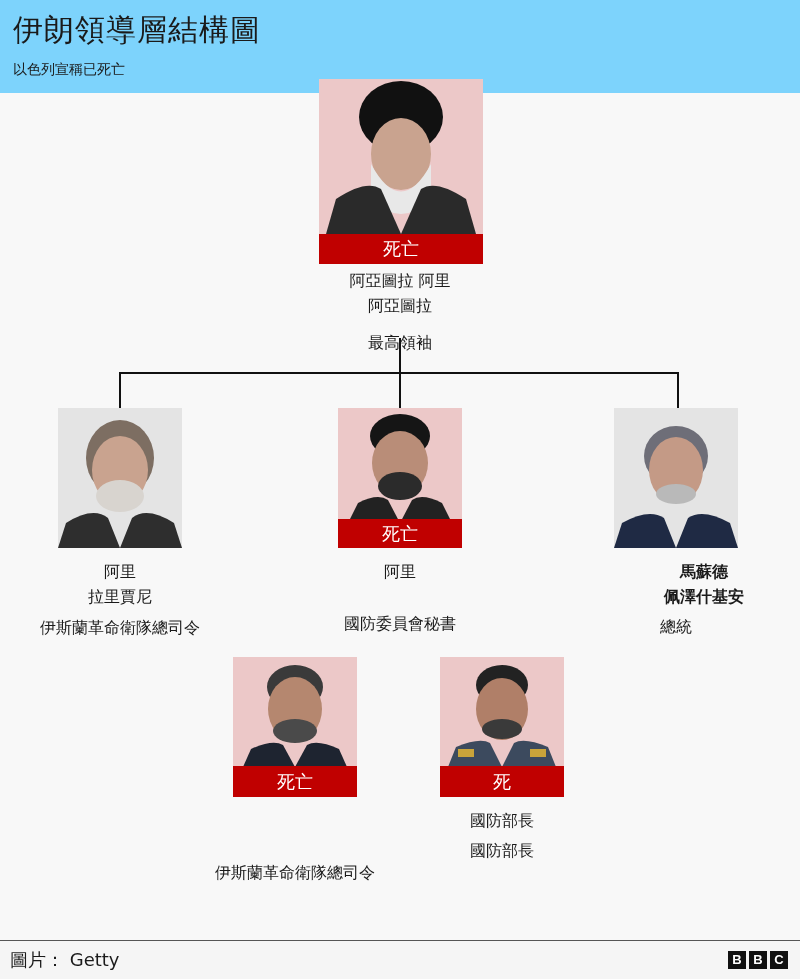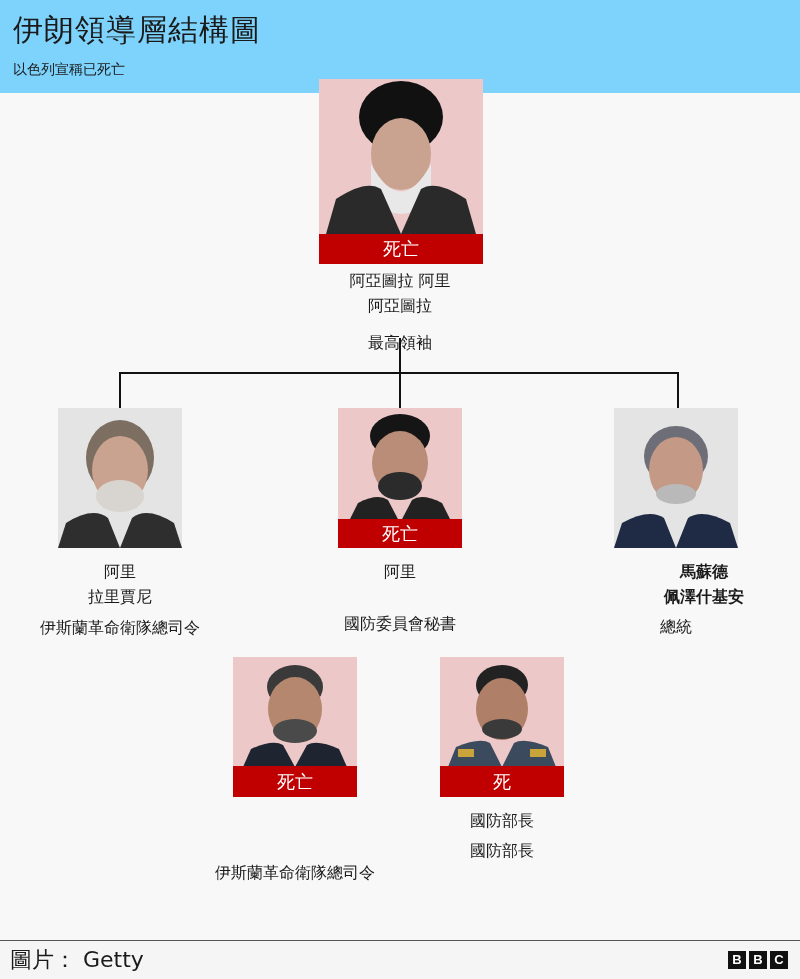--- a/index.html
+++ b/index.html
@@ -10,21 +10,21 @@
   .line{position:absolute;background:#111;}
   .photo{position:absolute;overflow:hidden;text-decoration:underline;}
   .photo.gray{background:#e4e4e4;}
   .photo.pink{background:#ecc8c8;}
   .face{position:absolute;left:50%;transform:translateX(-50%);}
   .badge{position:absolute;left:0;right:0;bottom:0;background:#c00000;color:#fff;text-align:center;font-size:18px;}
   .name{position:absolute;text-align:center;font-size:16px;line-height:25px;}
   .role{position:absolute;text-align:center;font-size:16px;line-height:22px;}
   .footer-rule{position:absolute;left:0;top:940px;width:800px;height:1px;background:#555;}
   .footer{position:absolute;left:0;top:941px;width:800px;height:38px;background:#f5f5f5;}
-  .credit{position:absolute;left:10px;top:7px;font-size:22px;line-height:24px;}
+  .credit{position:absolute;left:10px;top:7px;font-size:18px;line-height:24px;}
   .bbc{position:absolute;right:12px;top:10px;display:flex;gap:3px;}
   .bbc span{display:block;width:18px;height:18px;background:#111;color:#fff;font-family:"Liberation Sans",sans-serif;font-weight:bold;font-size:13px;line-height:18px;text-align:center;}
 </style>
 </head>
 <body>
 
 <div class="header">
   <div class="title">伊朗領導層結構圖</div>
   <div class="subtitle">以色列宣稱已死亡</div>
 </div>

